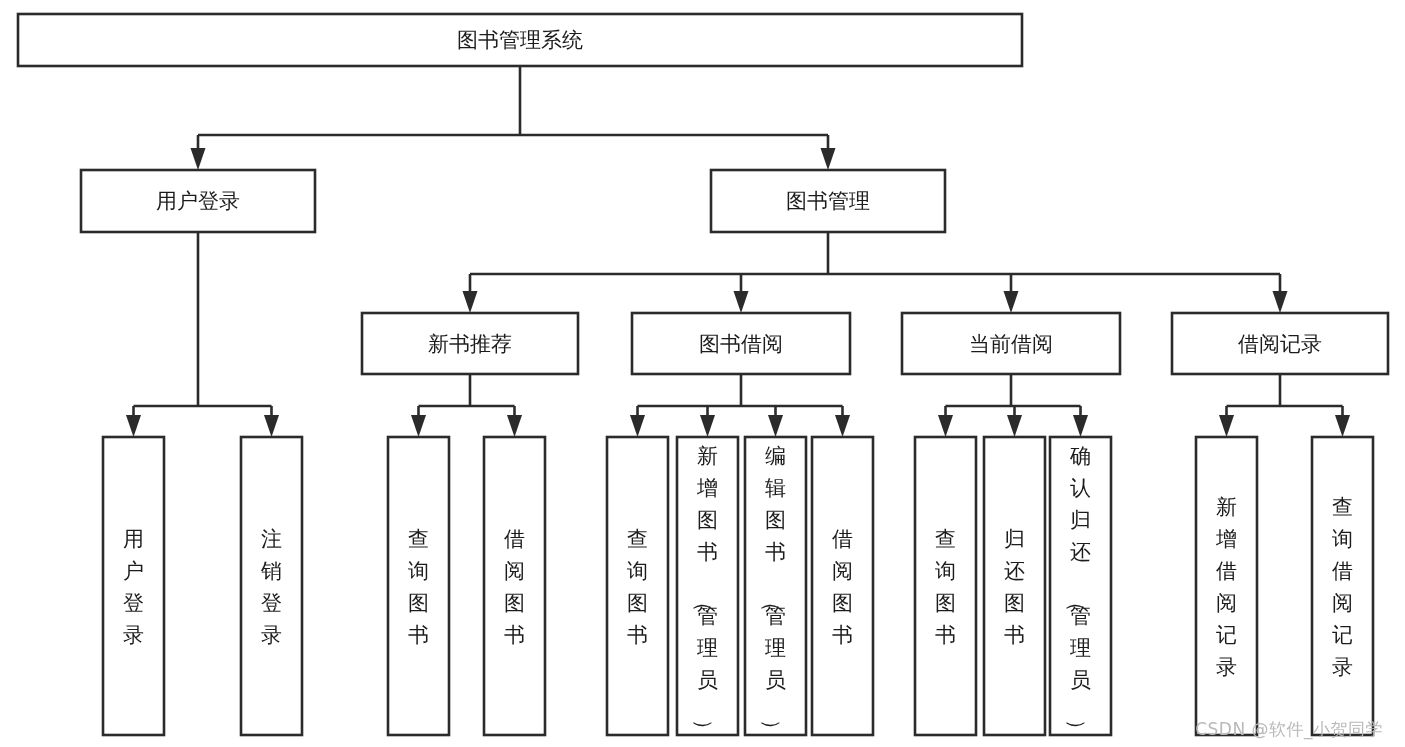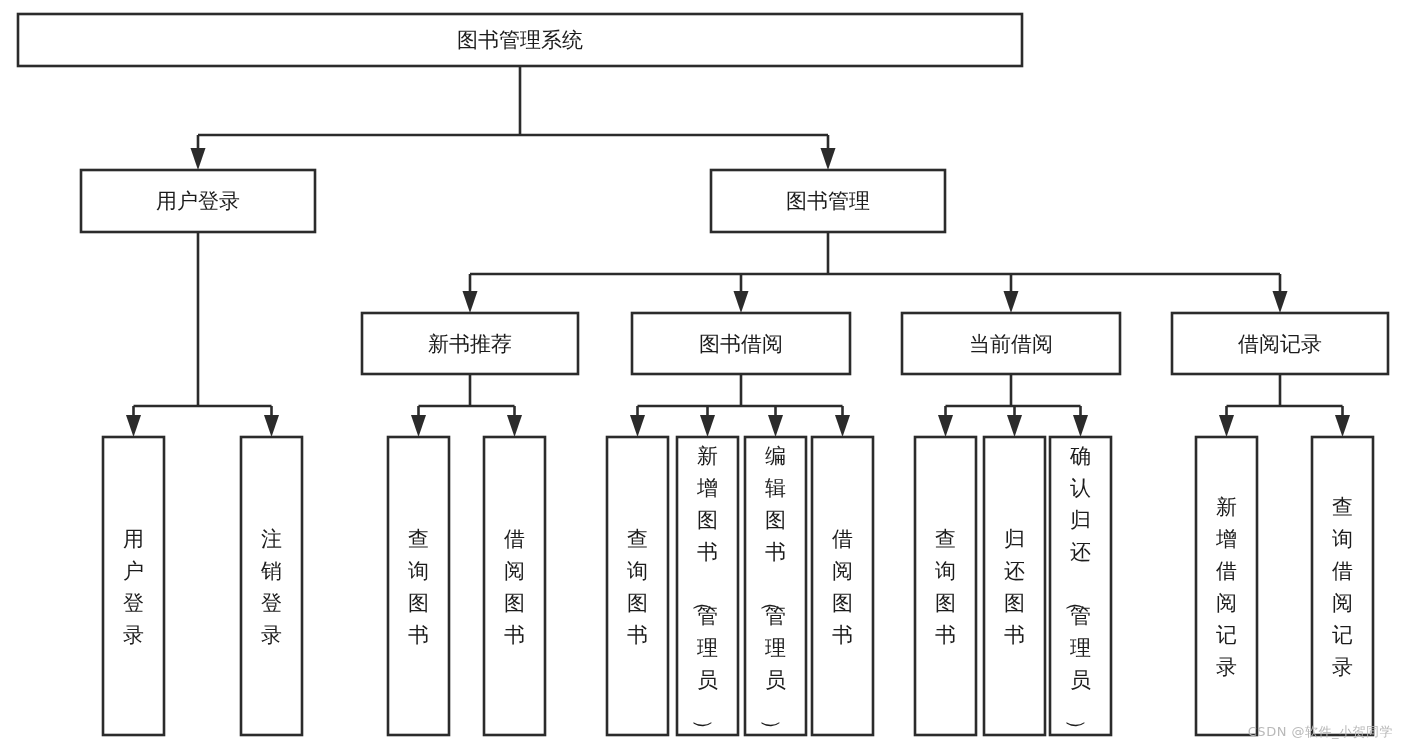--- a/index.html
+++ b/index.html
@@ -46,24 +46,24 @@
     dominant-baseline: middle;
   }
   .node-label-v {
     font-family: "DejaVu Sans", "Liberation Sans", sans-serif;
     font-size: 21px;
     fill: #1c1c1c;
     text-anchor: middle;
   }
   .watermark {
     position: absolute;
-    right: 12px;
+    right: 22px;
     bottom: 6px;
     font-family: "DejaVu Sans", "Liberation Sans", sans-serif;
-    font-size: 13px;
+    font-size: 17px;
     color: #b9b9b9;
     letter-spacing: 0.5px;
     white-space: nowrap;
     pointer-events: none;
   }
 </style>
 </head>
 <body>
 
 <div id="stage">

